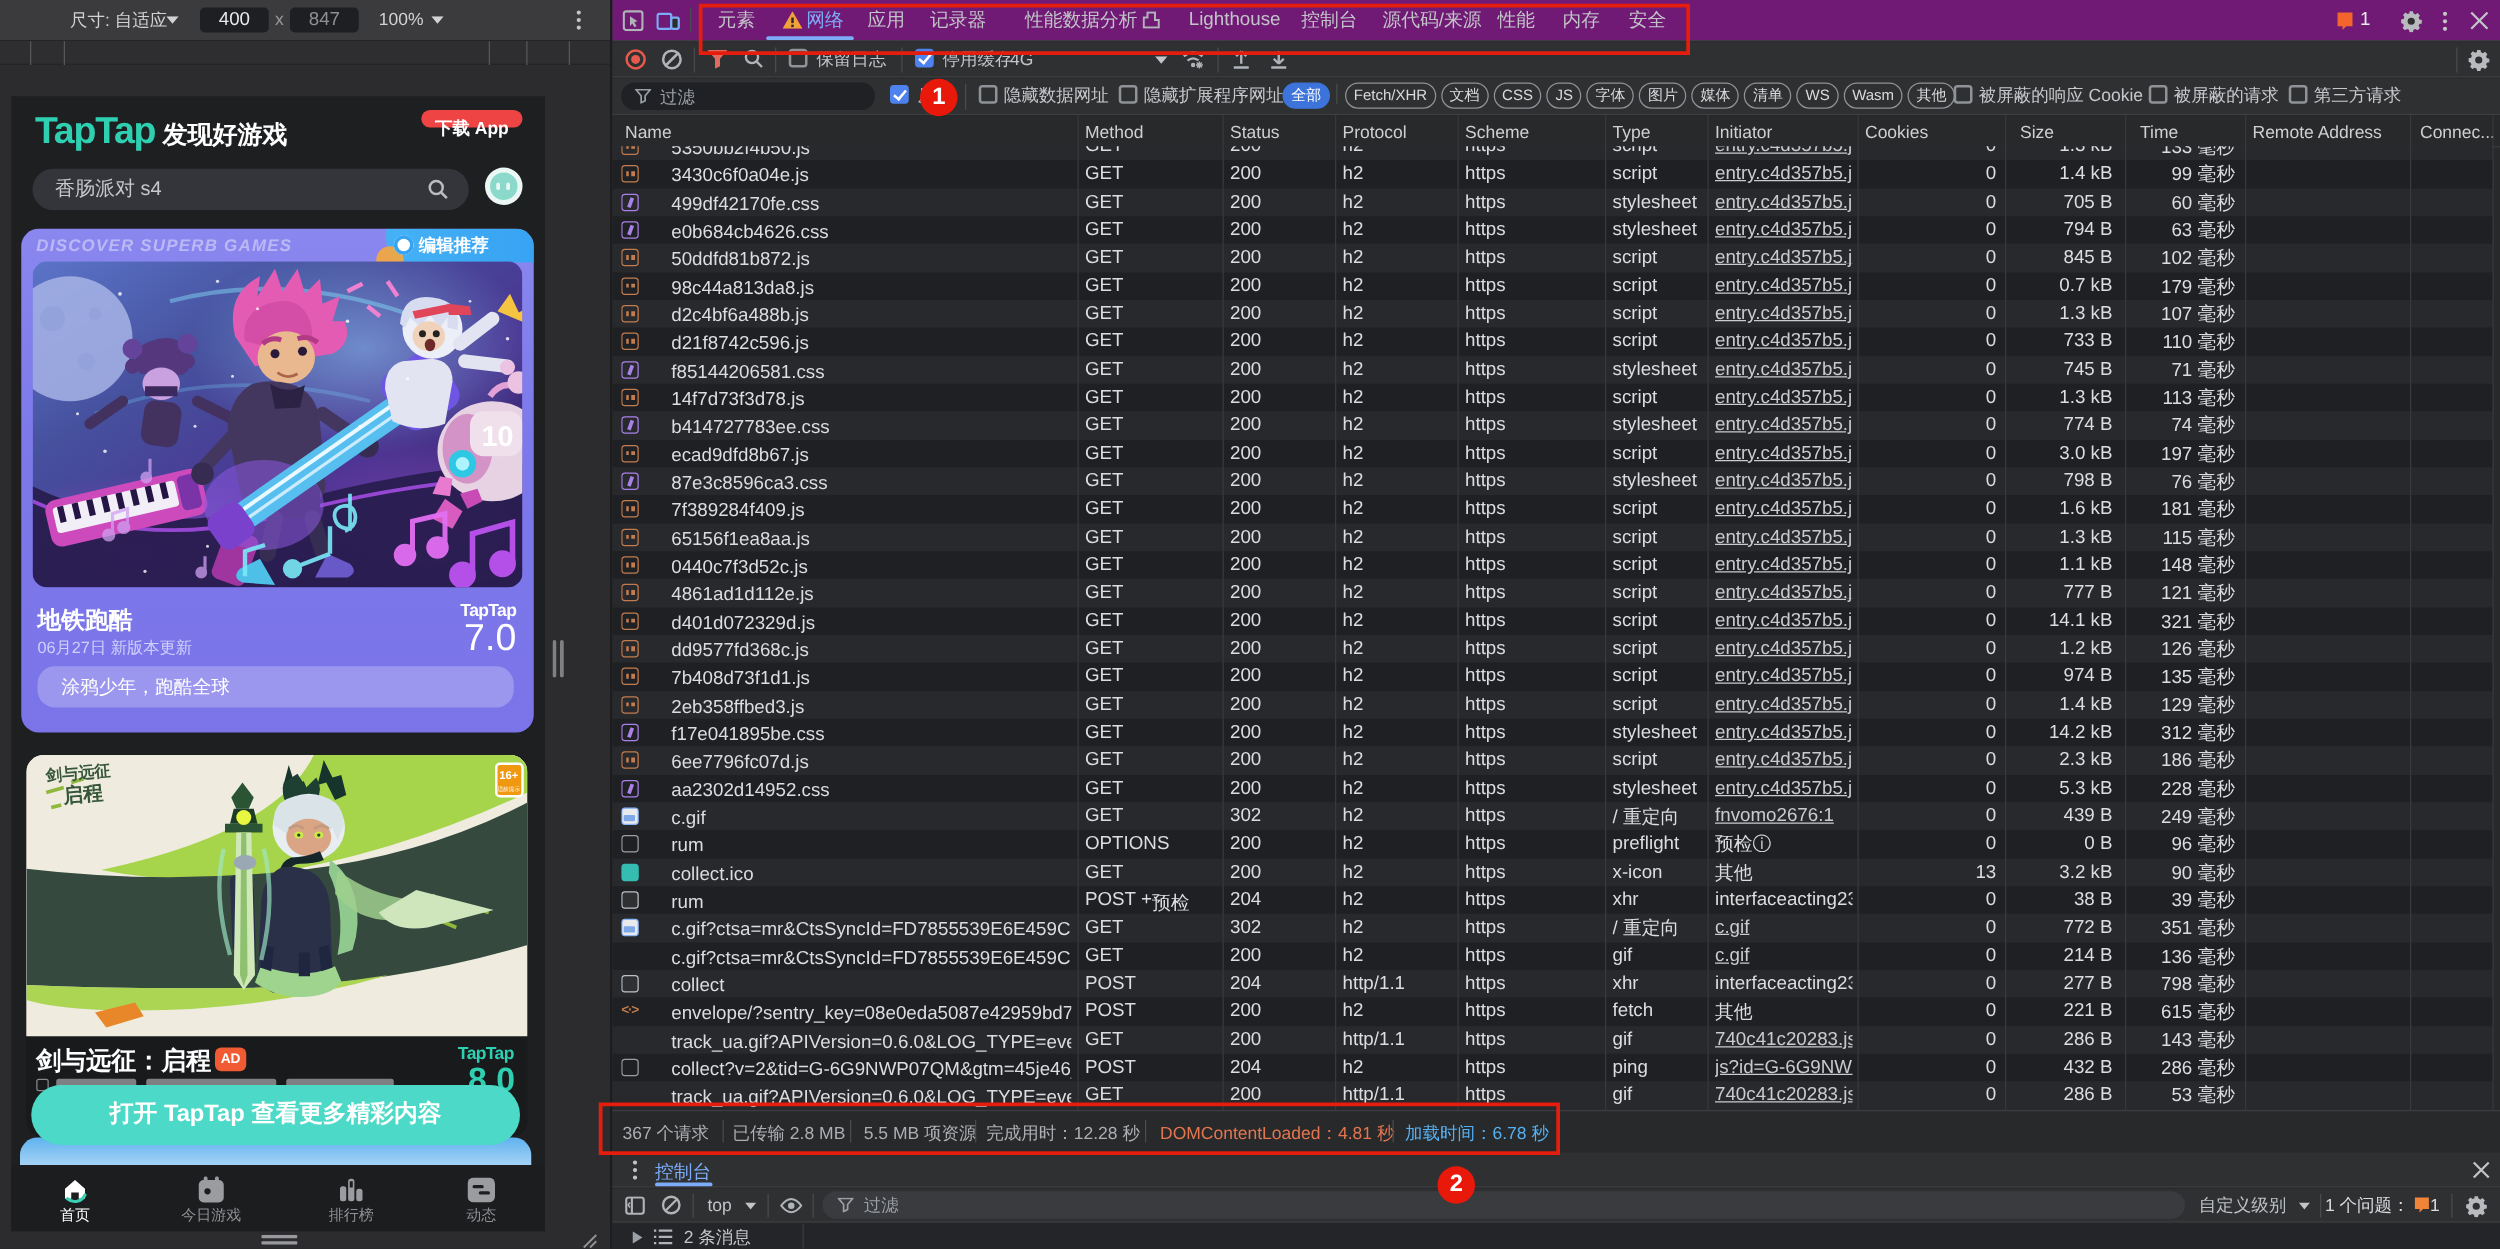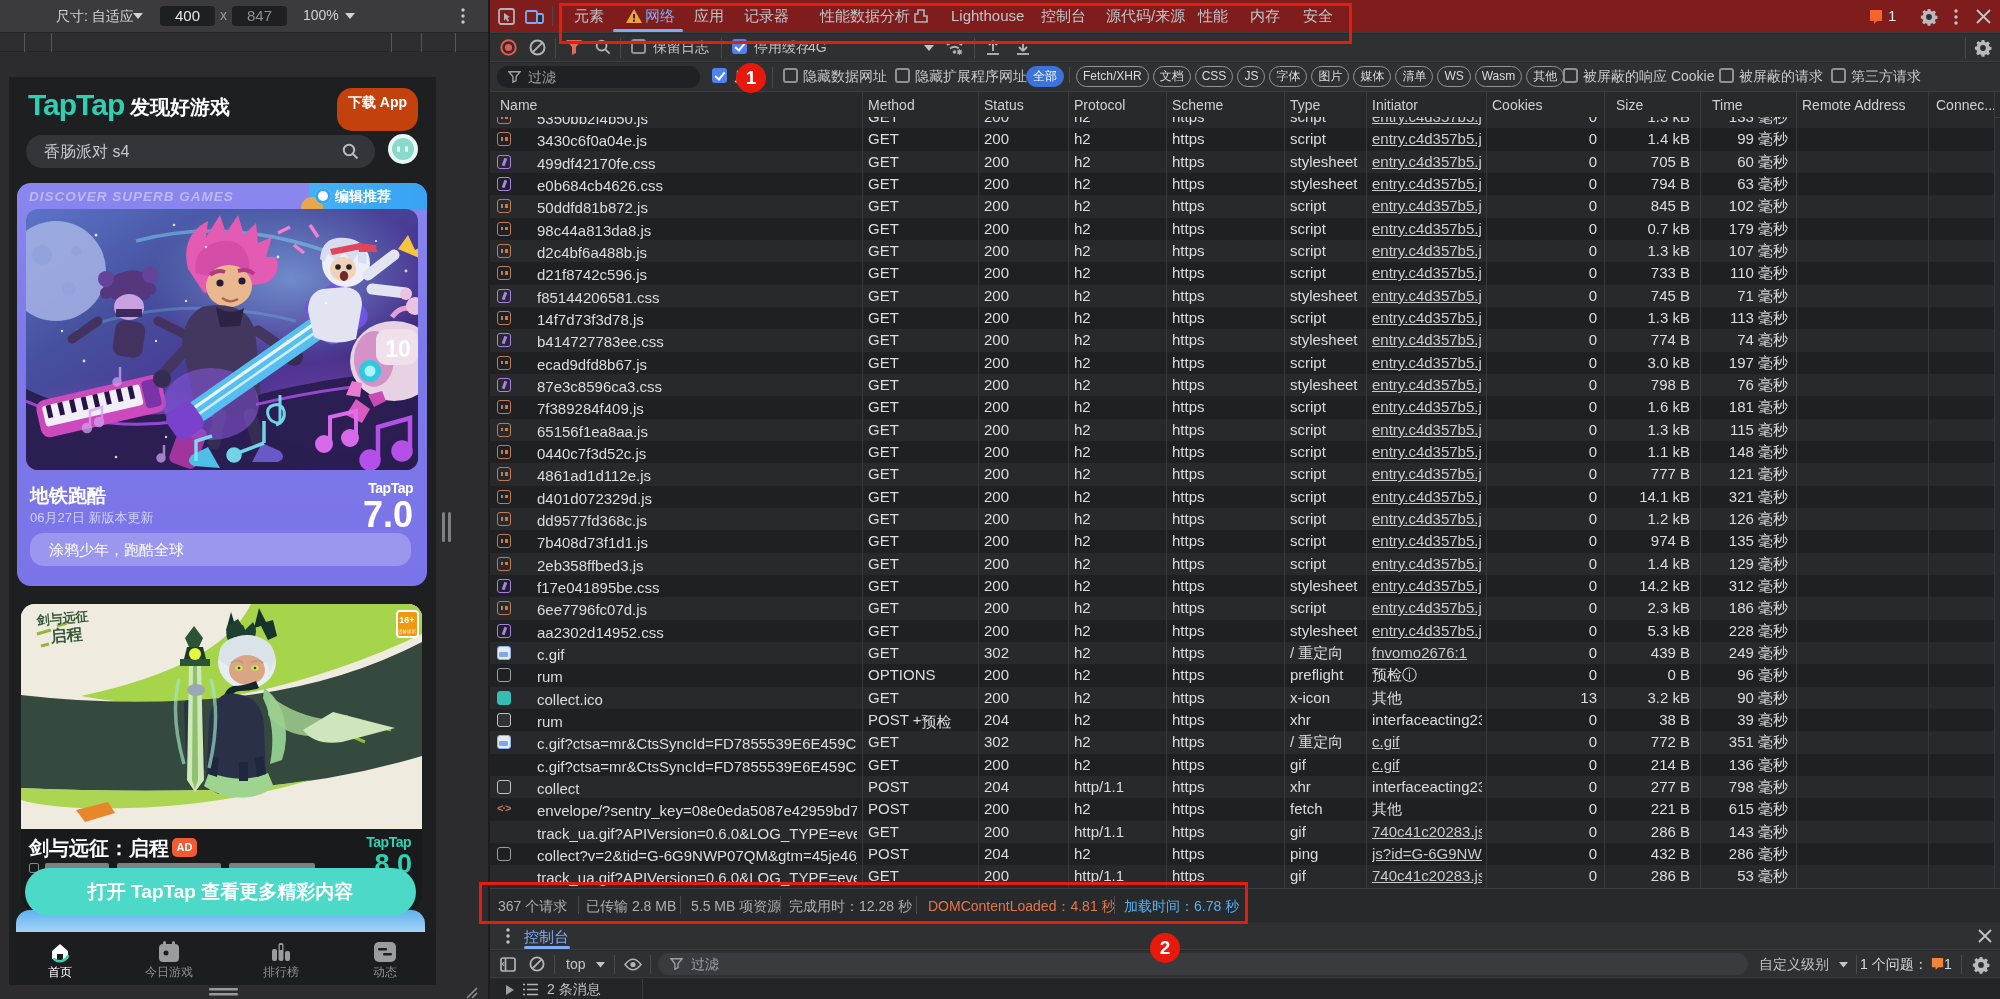--- a/index.html
+++ b/index.html
@@ -5,52 +5,52 @@
 #app{position:absolute;left:0;top:0;width:2000px;height:999px;overflow:hidden}
 .abs{position:absolute}
 
 #tb1{left:0;top:0;width:490px;height:33px;background:#3b3b3d;border-bottom:1px solid #252525;color:#d2d2d4;font-size:14px}
 #tb1 .inp{position:absolute;top:6px;width:55px;height:20px;background:#1e1f22;border-radius:4px;color:#e8e8ea;font-size:15px;line-height:20px;text-align:center}
 #ruler{left:0;top:33px;width:490px;height:19px;background:#2e2e30;border-bottom:1px solid #242426}
 #ruler i{position:absolute;top:0;width:1px;height:19px;background:#57575a}
 #lpane{left:0;top:52px;width:490px;height:947px;background:#2c2c2e}
 #page{left:9px;top:77px;width:427px;height:908px;background:#1e1f21;overflow:hidden;position:absolute}
 .tlogo{font-weight:bold;color:#2fd0b2;letter-spacing:-1px}
-#dlbtn{position:absolute;left:328px;top:11px;width:81px;height:43px;background:#c2410c;border-radius:15px;color:#fff;font-weight:bold;font-size:14px;text-align:center;line-height:29px}
+#dlbtn{position:absolute;left:328px;top:11px;width:81px;height:14px;background:#ef4444;border-radius:15px;color:#fff;font-weight:bold;font-size:14px;text-align:center;line-height:29px}
 #search{position:absolute;left:17px;top:58px;width:349px;height:33px;background:#33353a;border-radius:17px;color:#c6c8cc;font-size:16px;line-height:33px}
 #avatar{position:absolute;left:379px;top:57px;width:30px;height:30px;border-radius:50%;background:#eaf7f4}
 #avatar b{position:absolute;left:4px;top:4px;width:22px;height:22px;border-radius:50%;background:#8ad9ca}
 #avatar b:before{content:"";position:absolute;left:5px;top:8px;width:3px;height:6px;border-radius:2px;background:#eaf7f4}
 #avatar b:after{content:"";position:absolute;left:13px;top:8px;width:3px;height:6px;border-radius:2px;background:#eaf7f4}
 #hero{position:absolute;left:8px;top:106px;width:410px;height:403px;border-radius:14px;background:linear-gradient(180deg,#8a87ef 0%,#7d79ea 40%,#7a74e8 100%);overflow:hidden}
 #hero .band{position:absolute;left:12px;top:6px;font-size:13.5px;font-weight:bold;font-style:italic;color:rgba(255,255,255,.42);letter-spacing:1px}
 #edbadge{position:absolute;right:0;top:0;width:118px;height:27px;background:linear-gradient(90deg,#45b1f5,#37a3f3);border-radius:0 12px 0 18px;color:#fff;font-size:14px;font-weight:bold;line-height:27px;padding-left:26px}
 #edbadge:before{content:"";position:absolute;left:-8px;top:14px;width:22px;height:22px;border-radius:50%;background:#f6a93d;opacity:.9}
 #edbadge:after{content:"";position:absolute;left:6px;top:5px;width:16px;height:16px;border-radius:50%;background:#fff;box-shadow:inset 0 0 0 3px #37a3f3}
 #art1{position:absolute;left:9px;top:26px;width:392px;height:261px;border-radius:12px;overflow:hidden}
 #htitle{position:absolute;left:13px;top:300px;color:#fff;font-weight:bold;font-size:19px}
 #hlogo{position:absolute;right:14px;top:297px;color:#fff;font-weight:bold;font-size:14px;letter-spacing:-.5px}
-#hscore{position:absolute;right:14px;top:311px;color:#fff;font-weight:bold;font-size:36px}
+#hscore{position:absolute;right:14px;top:311px;color:#fff;font-weight:normal;font-size:30px}
 #hdate{position:absolute;left:13px;top:326px;color:rgba(228,230,255,.8);font-size:13px}
 #hpill{position:absolute;left:13px;top:350px;width:381px;height:33px;border-radius:14px;background:rgba(255,255,255,.25);color:#fff;font-size:15px;line-height:33px;padding-left:19px}
 #card2{position:absolute;left:12px;top:527px;width:401px;height:306px;border-radius:14px;background:#181a1c;overflow:hidden}
 #art2{position:absolute;left:0;top:0;width:401px;height:225px;overflow:hidden;background:#efecdf}
 #c2title{position:absolute;left:8px;top:231px;color:#fff;font-weight:bold;font-size:20px}
 #adb{position:absolute;left:151px;top:234px;width:25px;height:19px;background:#f15b34;border-radius:5px;color:#fff;font-weight:bold;font-size:11px;text-align:center;line-height:19px}
 #c2logo{position:absolute;right:11px;top:230px;color:#2fd0b2;font-weight:bold;font-size:14px;letter-spacing:-.5px}
 #c2score{position:absolute;right:10px;top:245px;color:#2fd0b2;font-weight:bold;font-size:27px}
 #c2sub{position:absolute;left:8px;top:257px;color:#9a9ca0;font-size:13px;white-space:nowrap}
 #skycard{position:absolute;left:7px;top:833px;width:409px;height:23px;border-radius:14px 14px 0 0;background:linear-gradient(180deg,#5fb2ef,#a8d4f6)}
 #bigbtn{position:absolute;left:16px;top:791px;width:391px;height:48px;border-radius:24px;background:#4dd9c7;color:#fff;font-weight:bold;font-size:19px;text-align:center;line-height:48px}
 #navbar{position:absolute;left:0px;top:855px;width:427px;height:53px;background:#1c1d1f}
 .nitem{position:absolute;top:8px;width:60px;text-align:center;color:#8e9094;font-size:12px}
 .nitem .lbl{display:block;margin-top:24px}
 
 #rpane{left:490px;top:0;width:1510px;height:999px;background:#28292b}
-#tabs{position:absolute;left:0;top:0;width:1510px;height:33px;background:#7f1d1d;border-bottom:1px solid #3c3d40;color:#c2c4c8;font-size:15px}
+#tabs{position:absolute;left:0;top:0;width:1510px;height:33px;background:#701a75;border-bottom:1px solid #3c3d40;color:#c2c4c8;font-size:15px}
 .tab{position:absolute;top:7px}
 #ntund{position:absolute;left:123px;top:29px;width:70px;height:3px;background:#7cacf8;border-radius:2px}
 #tb2{position:absolute;left:0;top:34px;width:1510px;height:28px;background:#2f3032;border-bottom:1px solid #3c3d40;color:#c2c4c8;font-size:14px}
 #fbar{position:absolute;left:0;top:63px;width:1510px;height:29px;background:#2f3032;border-bottom:1px solid #3c3d40;color:#c6c8cb;font-size:14px}
 #finput{position:absolute;left:7px;top:3px;width:203px;height:22px;background:#202124;border-radius:11px;color:#9aa0a6;line-height:22px}
 .pill{display:inline-block;height:21px;line-height:19px;border:1px solid #8f9296;border-radius:11px;padding:0 6px;margin-right:4px;font-size:12px;color:#dadbde;white-space:nowrap}
 .pill.on{background:#3d74db;border-color:#3d74db;color:#fff}
 .cb{position:absolute;width:15px;height:15px;border:2px solid #8f9296;border-radius:3px;top:5px}
 .cb.chk{background:#4e82ee;border-color:#4e82ee}
 .cb.chk:before{content:"";position:absolute;left:3px;top:0px;width:4px;height:8px;border:solid #fff;border-width:0 2px 2px 0;transform:rotate(40deg)}

